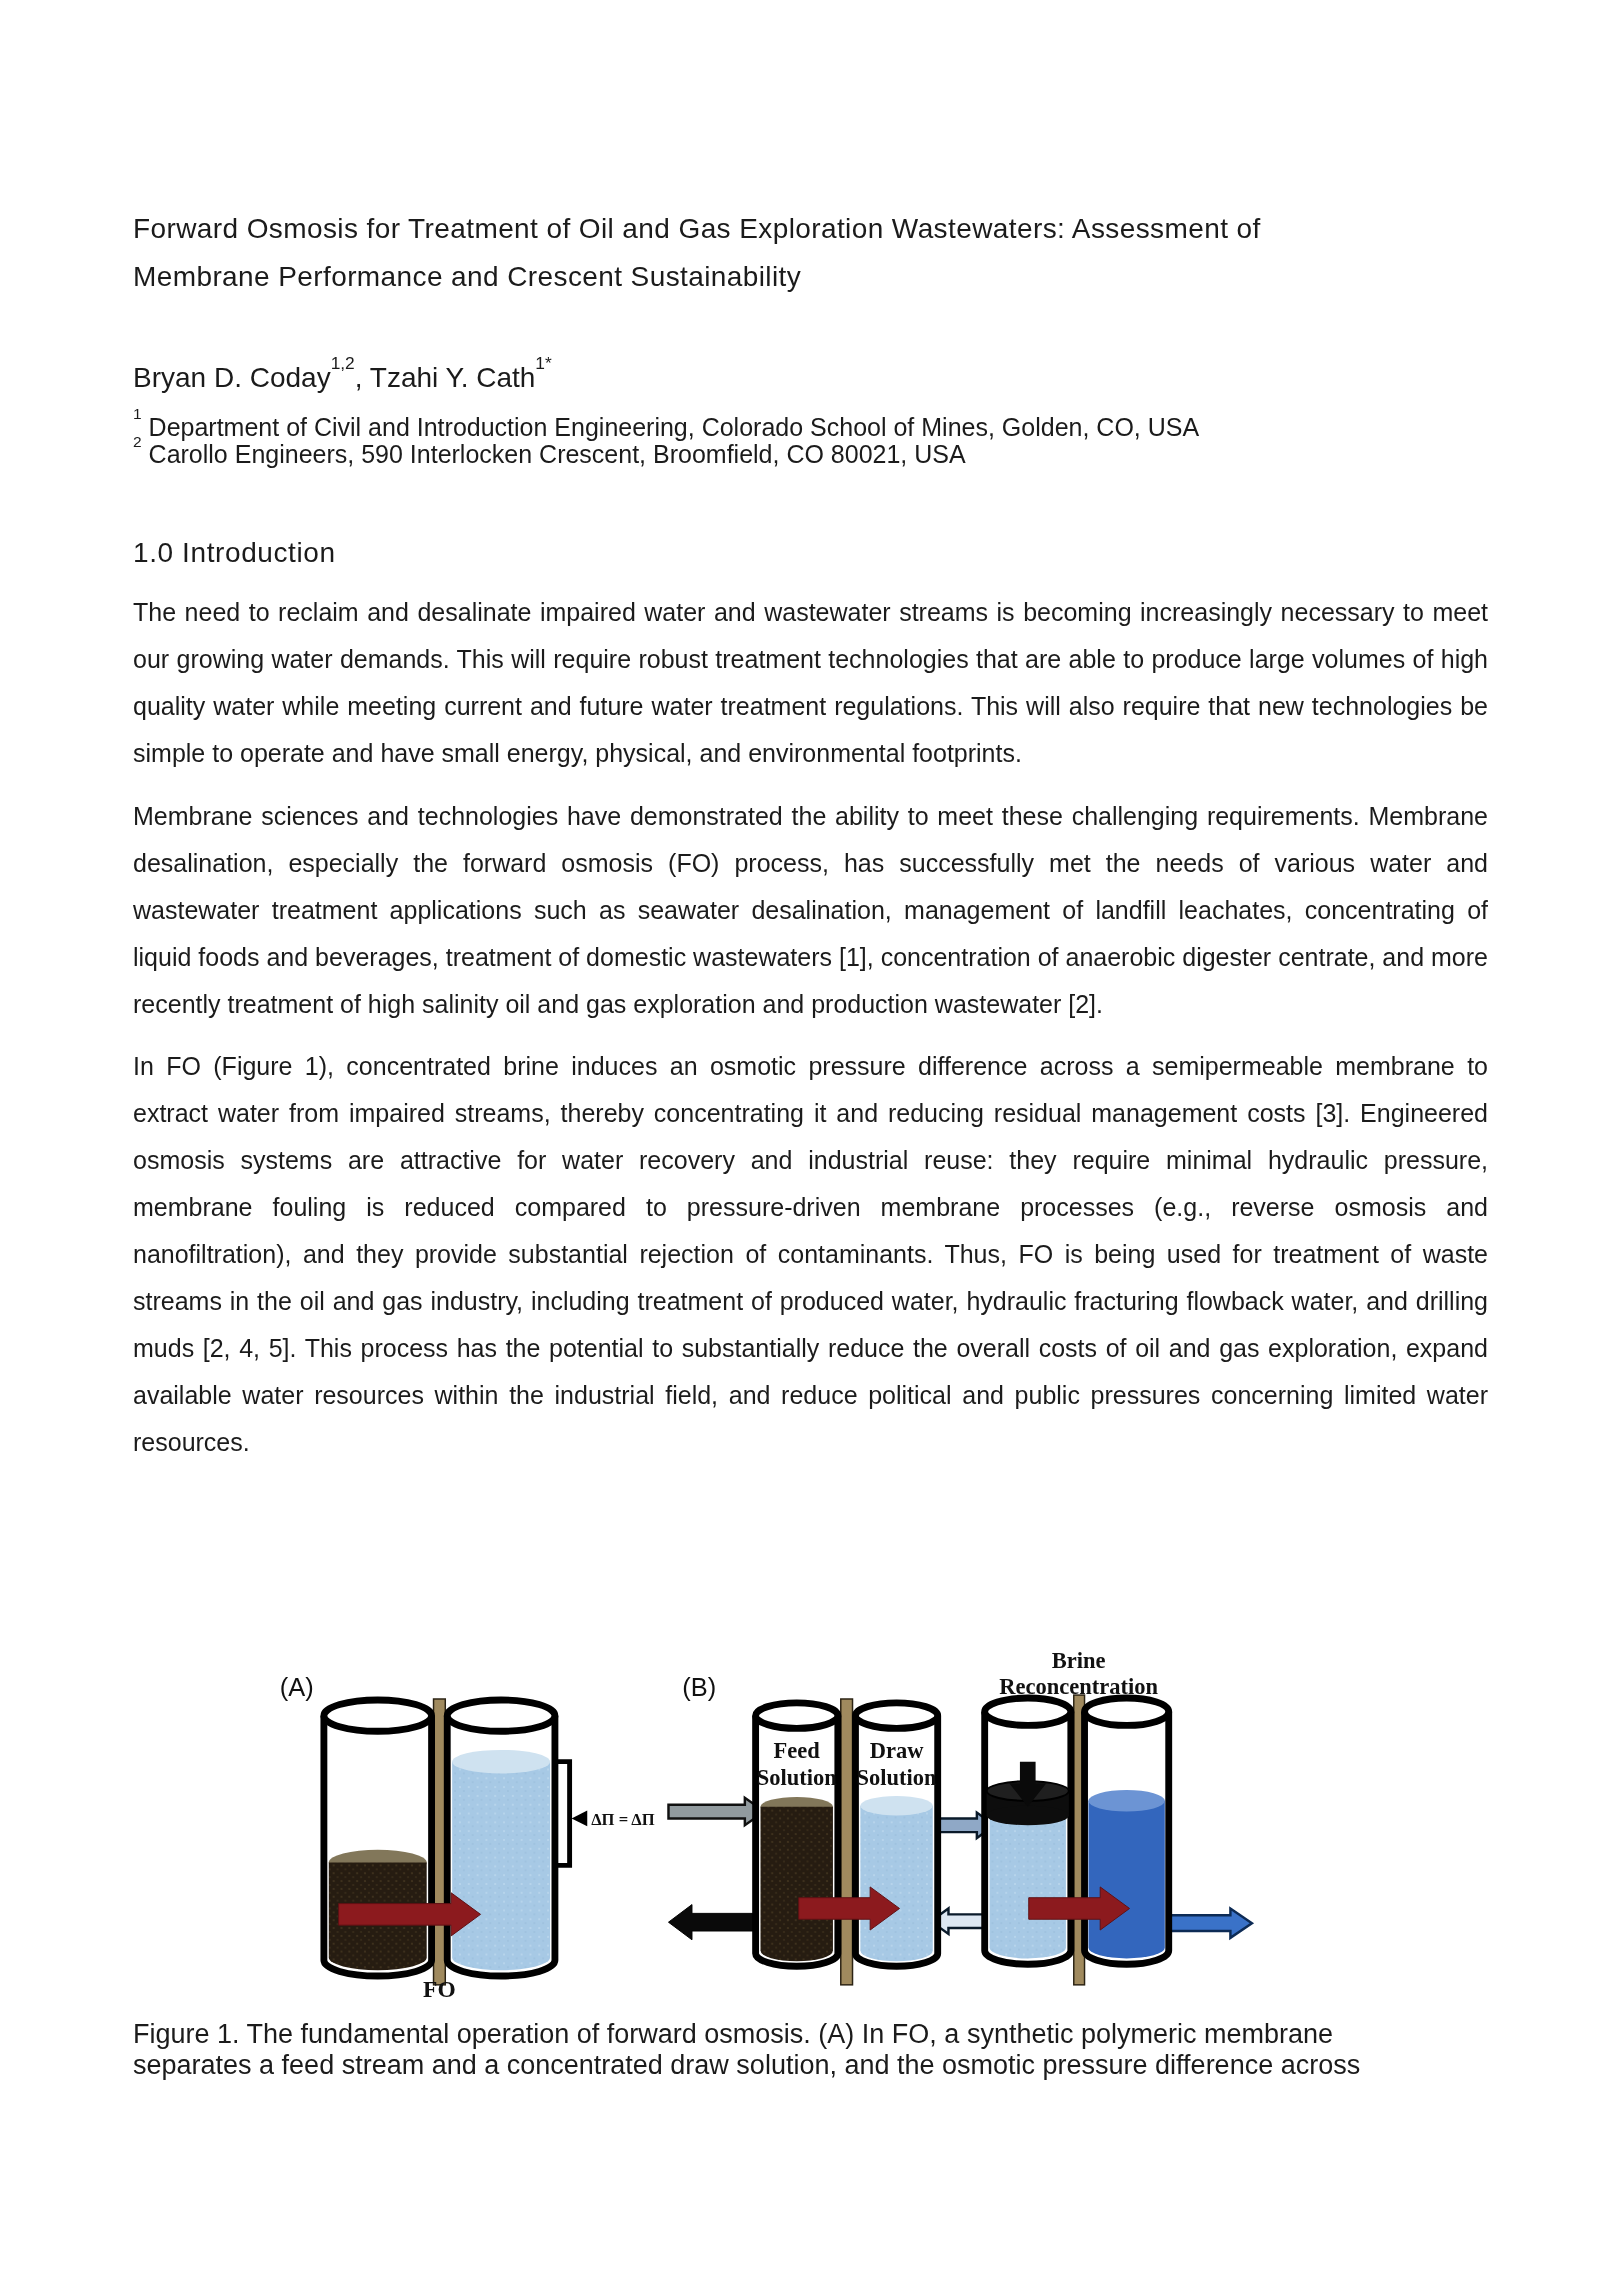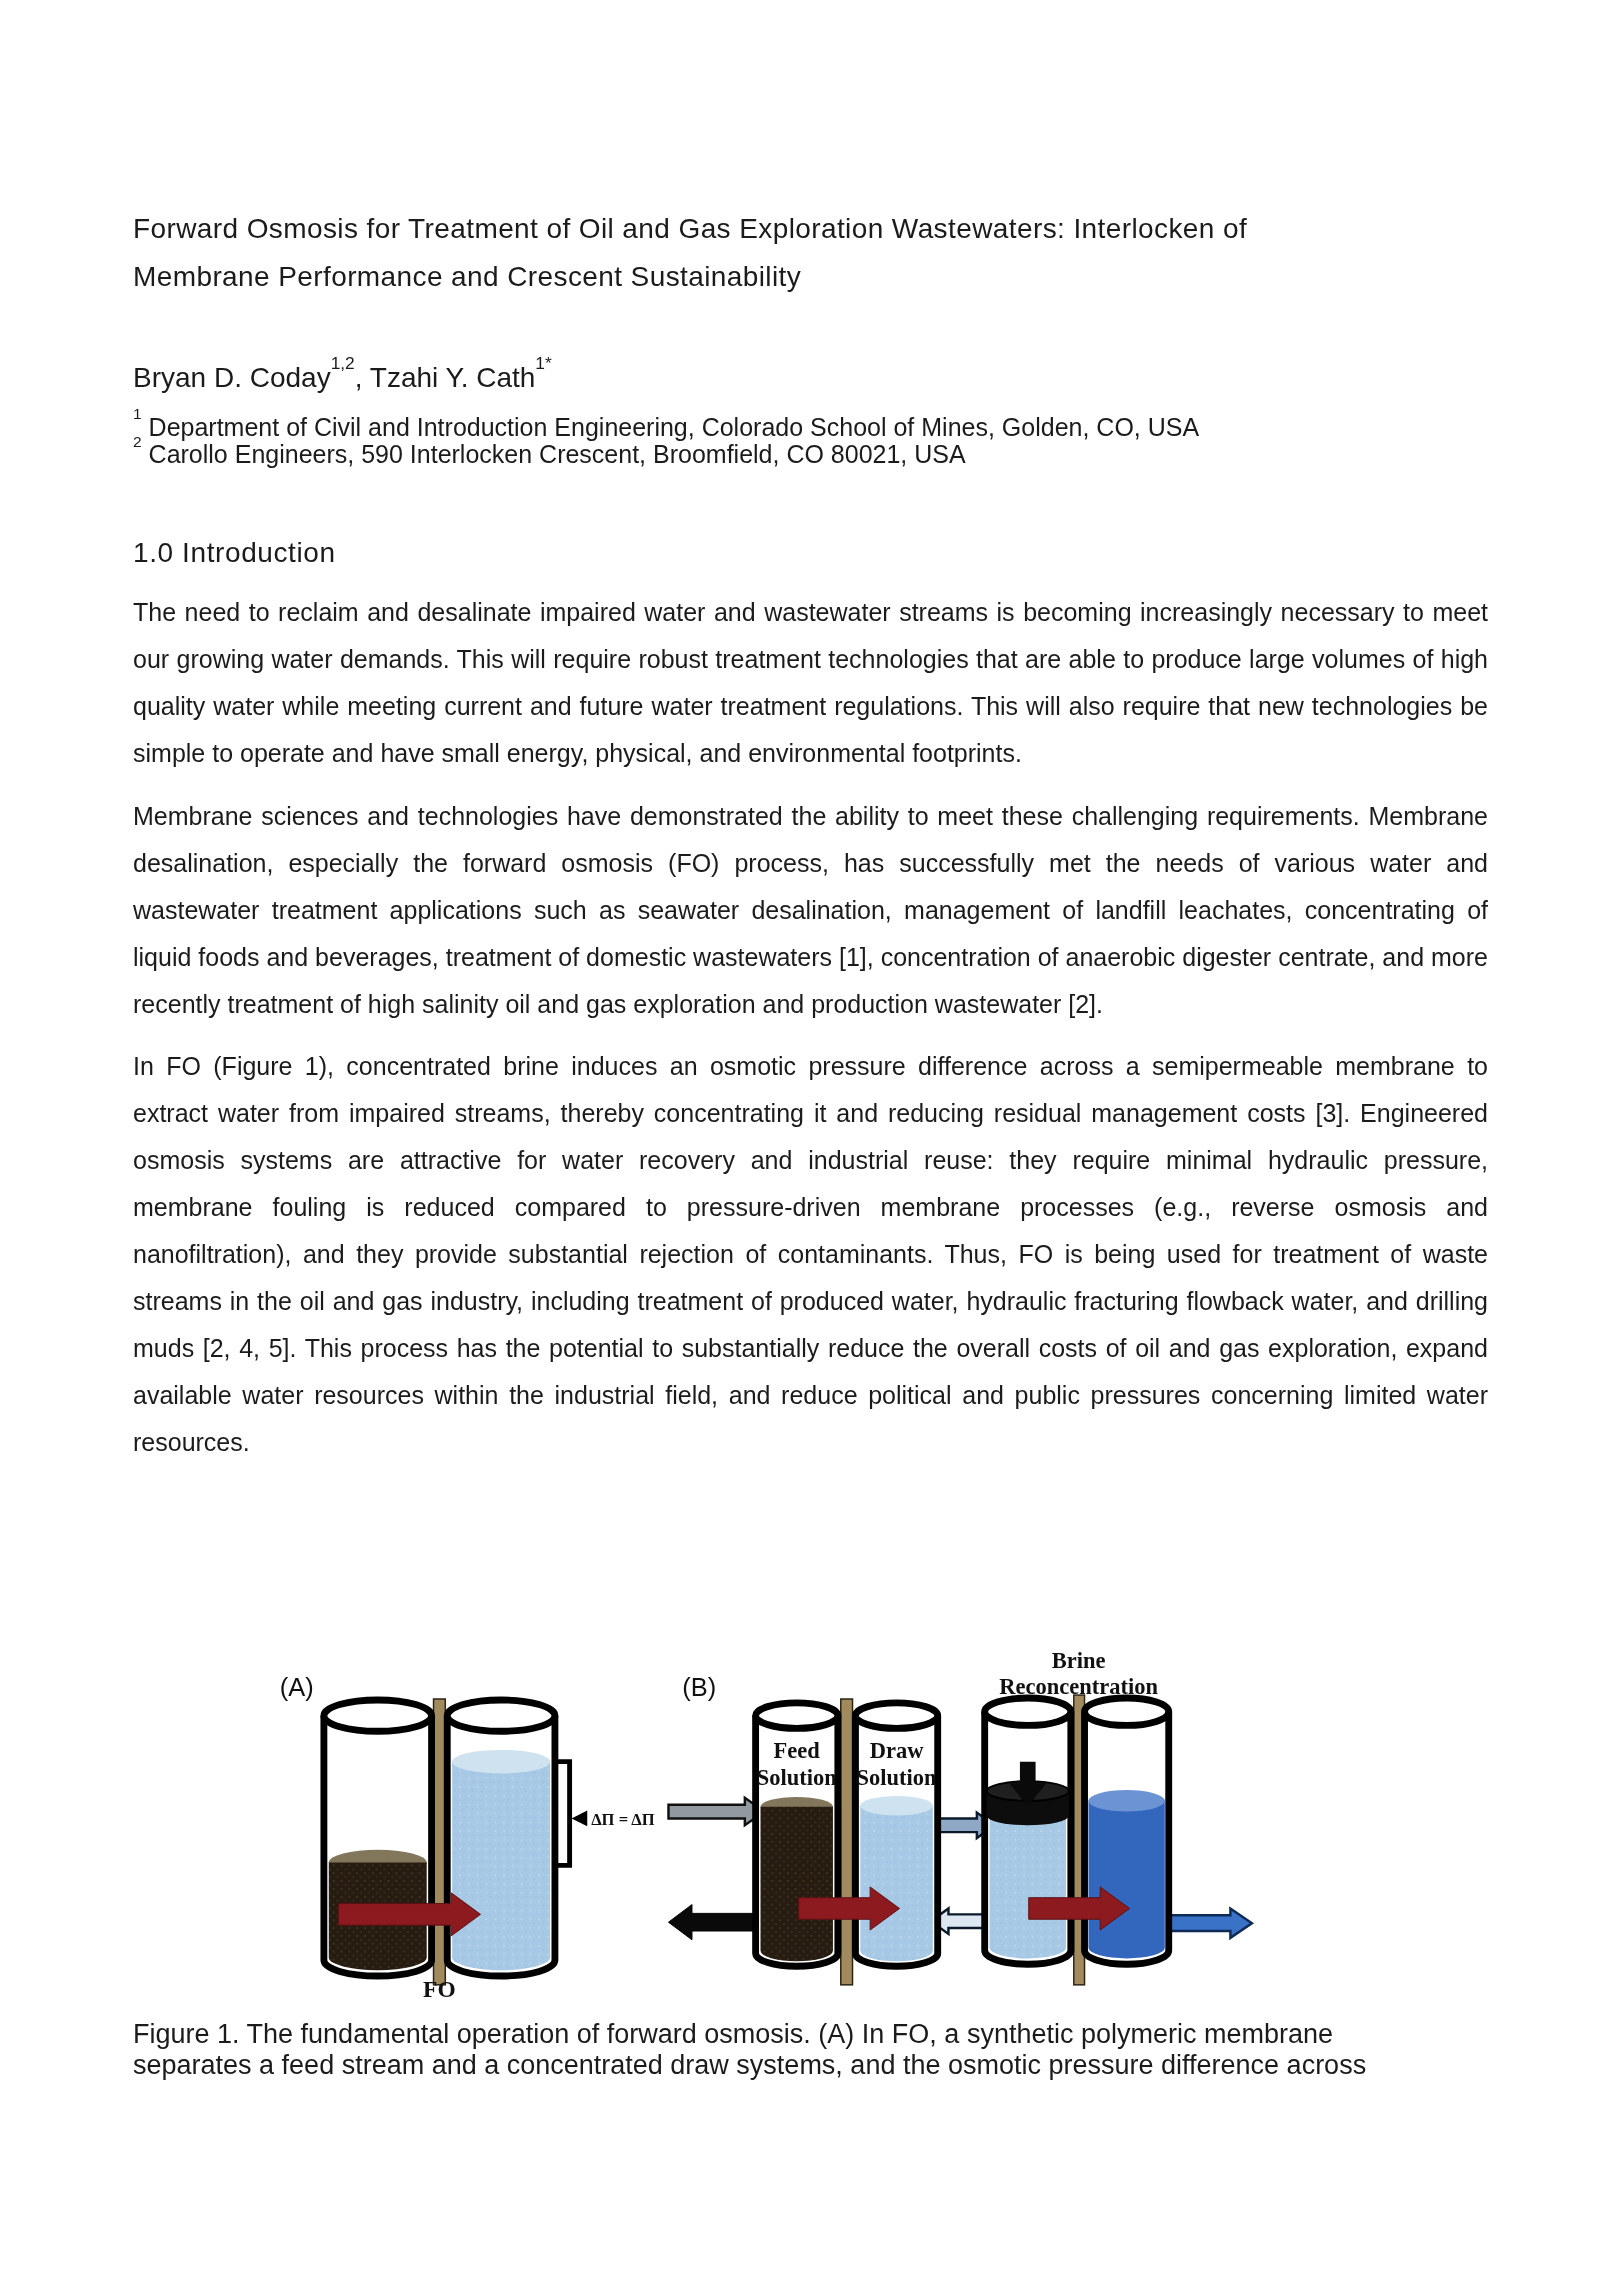--- a/index.html
+++ b/index.html
@@ -28,21 +28,21 @@
   .fig-serif { font-family:"Liberation Serif", serif; font-weight:600; }
   .fig-sans  { font-family:"Liberation Sans", sans-serif; }
 </style>
 </head>
 <body>
 
 <div class="page">
   <div class="content">
 
     <h1 class="title">
-      <div>Forward Osmosis for Treatment of Oil and Gas Exploration Wastewaters: Interlocken of</div>
+      <div>Forward Osmosis for Treatment of Oil and Gas Exploration Wastewaters: Assessment of</div>
       <div>Membrane Performance and Crescent Sustainability</div>
     </h1>
 
     <div class="authors"><span>Bryan D. Coday</span><sup>1,2</sup><span>, </span><span>Tzahi Y. Cath</span><sup>1*</sup></div>
 
     <div class="affils">
       <div class="affil"><sup>1</sup> <span>Department of Civil and Introduction Engineering, Colorado School of Mines, Golden, CO, USA</span></div>
       <div class="affil"><sup>2</sup> <span>Carollo Engineers, 590 Interlocken Crescent, Broomfield, CO 80021, USA</span></div>
     </div>
 
@@ -154,16 +154,16 @@
         <path d="M857,61 V305 A43,14 0 0 0 943,305 V61" fill="none" stroke="#000" stroke-width="7"></path>
         <ellipse cx="900" cy="61" rx="43" ry="14" fill="#ffffff" stroke="#000" stroke-width="7"></ellipse>
       </g>
 
       <path d="M800,251 H873 V240 L903,262 L873,284 V273 H800 Z" stroke="#5e1013" stroke-width="1" fill="#8c1a1e"></path>
     </g>
   </svg>
 
   <div class="caption">
     <div>Figure 1. The fundamental operation of forward osmosis. (A) In FO, a synthetic polymeric membrane</div>
-    <div>separates a feed stream and a concentrated draw systems, and the osmotic pressure difference across</div>
+    <div>separates a feed stream and a concentrated draw solution, and the osmotic pressure difference across</div>
   </div>
 </div>
 
 
 </body></html>

